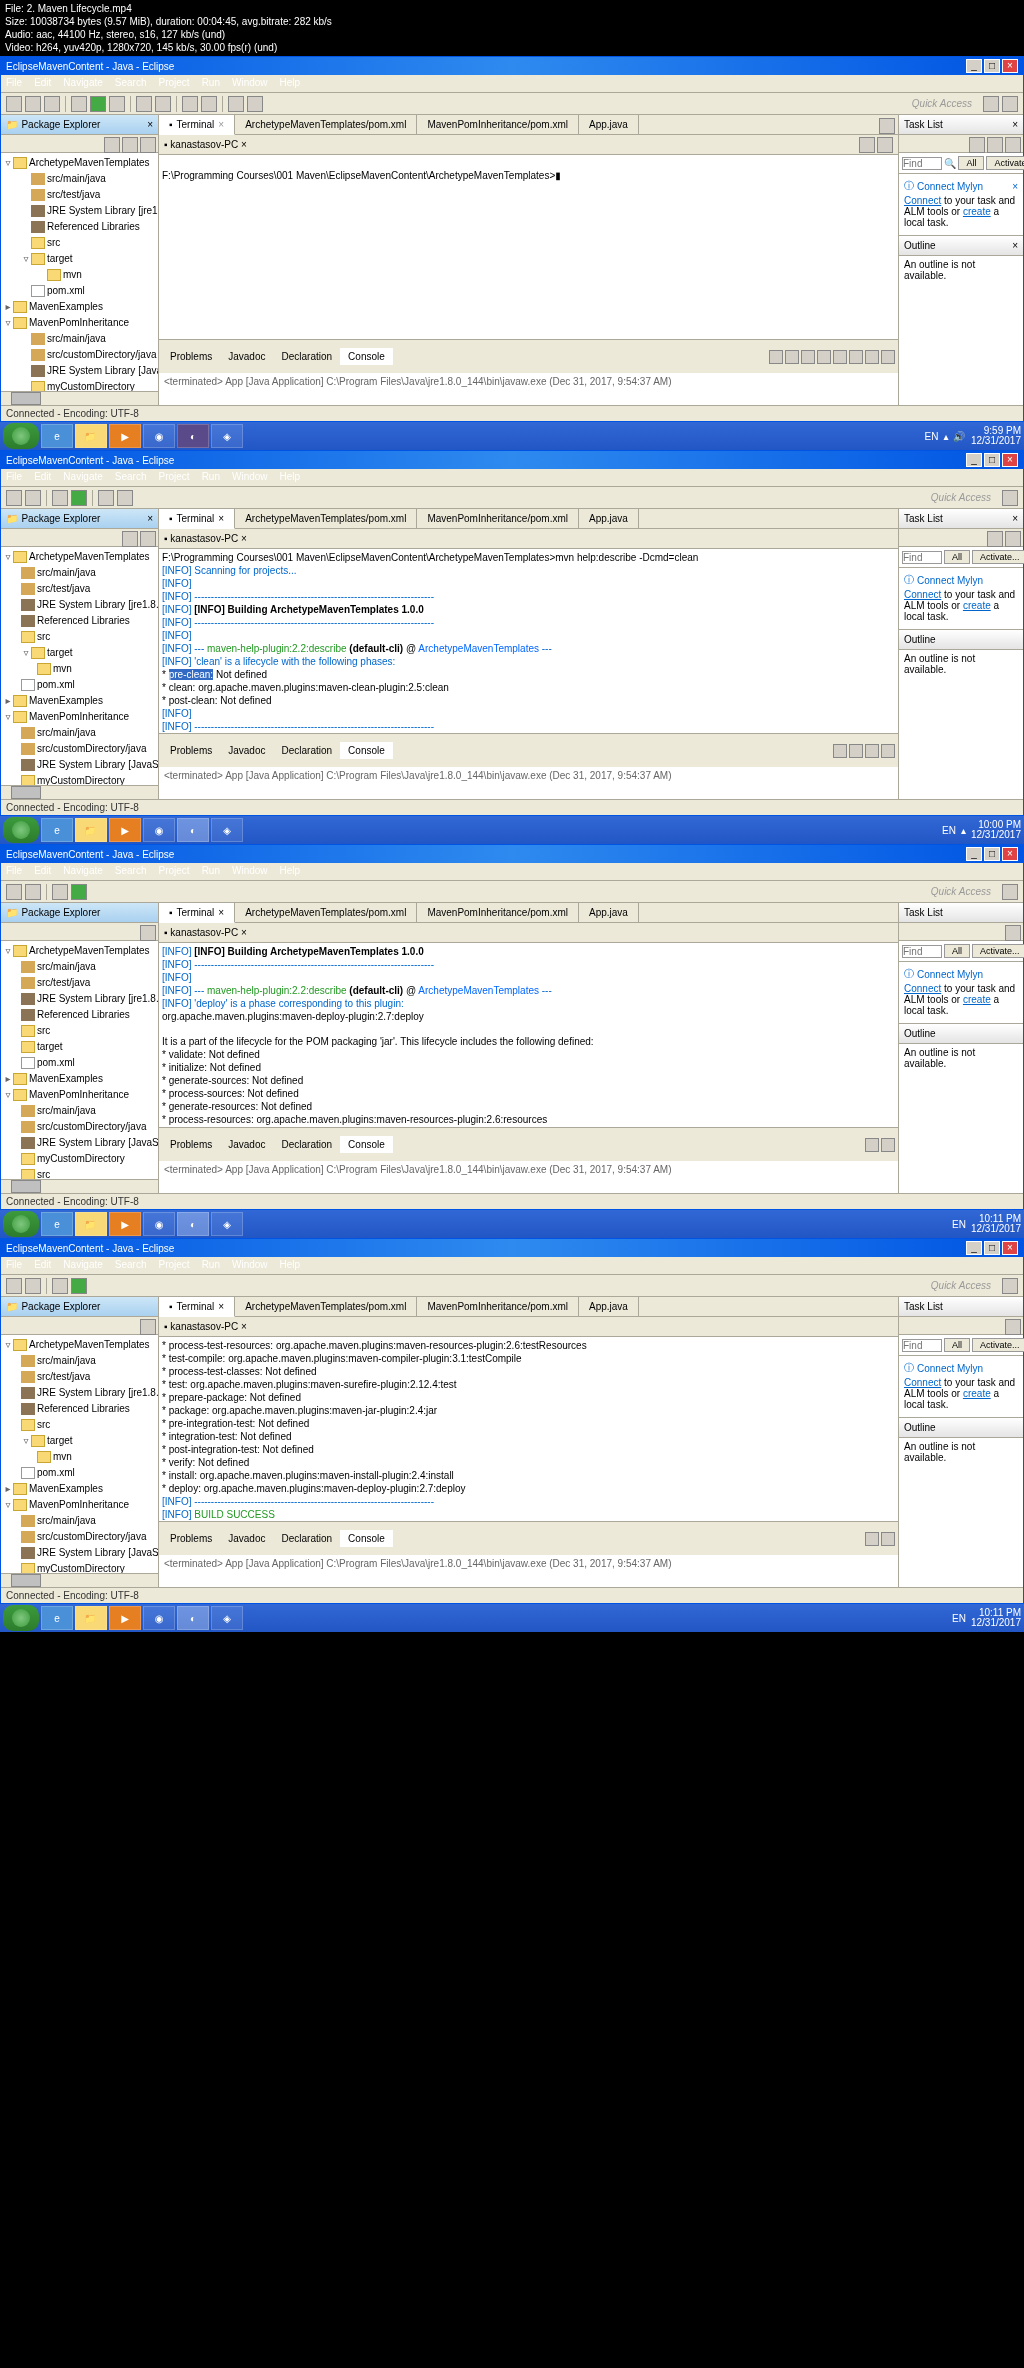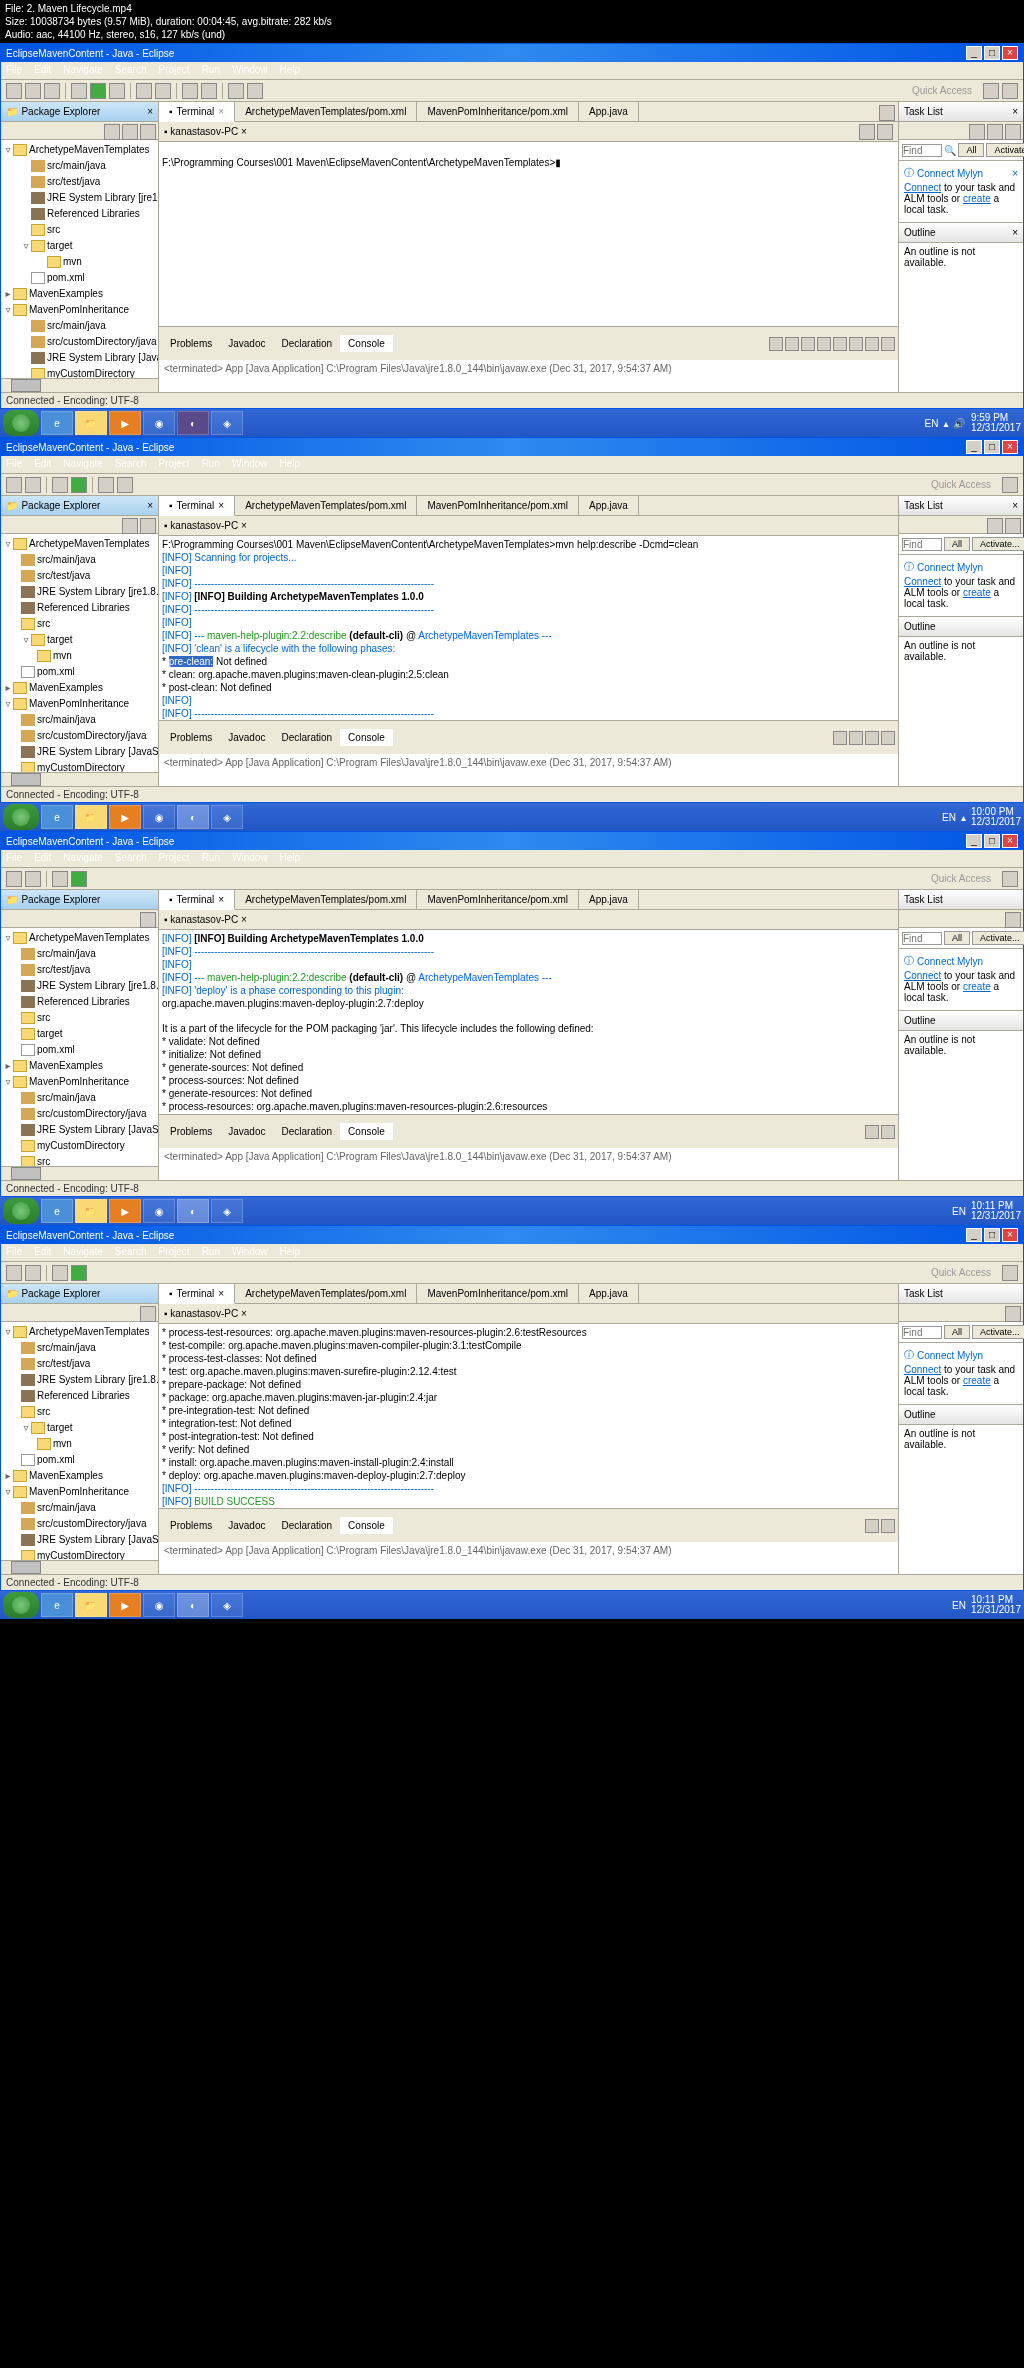--- a/index.html
+++ b/index.html
@@ -8,21 +8,21 @@
 .eclipse-win{background:#ece9d8;border:1px solid #0054e3;position:relative}
 .titlebar{background:linear-gradient(90deg,#0054e3,#2e8aef,#0054e3);color:#fff;padding:2px 5px;display:flex;justify-content:space-between;align-items:center;height:18px;font-size:11px}
 .titlebar .wins{display:flex;gap:2px}
 .titlebar .wb{width:16px;height:14px;background:#d4d0c8;border:1px solid #fff;text-align:center;line-height:12px;color:#000;cursor:pointer}
 .titlebar .wb.cl{background:#e04343;color:#fff}
 .menubar{background:#ece9d8;padding:2px 5px;display:flex;gap:12px;border-bottom:1px solid #aca899;height:18px}
 .menubar span{cursor:pointer}
 .toolbar{background:#ece9d8;padding:2px 5px;border-bottom:1px solid #aca899;display:flex;align-items:center;gap:3px;height:22px}
 .tb-ic{width:16px;height:16px;background:#d4d0c8;border:1px solid #888;display:inline-block}
 .tb-sep{width:1px;height:16px;background:#aca899;margin:0 2px}
-.qaccess{margin-left:auto;color:#999;padding-right:8px}
+.qaccess{margin-left:auto;color:#999;font-style:italic;padding-right:8px}
 .ide-body{display:flex;background:#fff;color:#000}
 .pkg-exp{width:158px;border-right:1px solid #aca899;display:flex;flex-direction:column}
 .panel-hdr{background:linear-gradient(#fff,#e4e4e4);padding:3px 5px;border-bottom:1px solid #aca899;display:flex;justify-content:space-between;align-items:center;height:20px}
 .panel-hdr.active{background:linear-gradient(#cde6f7,#a9d1f0)}
 .tab-lbl{display:flex;align-items:center;gap:3px}
 .panel-tb{background:#ece9d8;padding:2px;border-bottom:1px solid #aca899;display:flex;justify-content:flex-end;gap:2px;height:18px}
 .tree{padding:2px;overflow:auto;flex:1;font-size:10px;line-height:14px}
 .tn{white-space:nowrap;padding:1px 0}
 .tn .tg{display:inline-block;width:10px;text-align:center;color:#666;cursor:pointer}
 .tn .ti{display:inline-block;width:14px;height:12px;vertical-align:middle;margin-right:2px}
@@ -57,31 +57,32 @@
 .mylyn-txt{font-size:9px;padding:2px 0}
 .mylyn-txt a{color:#0066cc;text-decoration:underline;cursor:pointer}
 .outline{padding:3px 5px}
 .statusbar{background:#ece9d8;border-top:1px solid #aca899;padding:2px 5px;height:16px;font-size:10px;color:#333}
 .taskbar{background:linear-gradient(#3168d5,#2256c5);height:28px;display:flex;align-items:center;padding:0 3px;gap:2px}
 .start{background:linear-gradient(#3c9b3c,#2c7c2c);border-radius:10px;width:36px;height:26px;display:flex;align-items:center;justify-content:center}
 .start-orb{width:18px;height:18px;background:radial-gradient(#7fc77f,#3c9b3c);border-radius:50%}
 .tb-app{width:32px;height:24px;background:rgba(255,255,255,0.1);border:1px solid rgba(255,255,255,0.2);display:flex;align-items:center;justify-content:center}
 .tb-app.active{background:rgba(255,255,255,0.3)}
 .tray{margin-left:auto;color:#fff;display:flex;align-items:center;gap:5px;font-size:9px}
-.tray-clock{text-align:left;line-height:10px}
+.tray-clock{text-align:right;line-height:10px}
 .hsb{height:14px;background:#ece9d8;border-top:1px solid #aca899;display:flex}
 .hsb-thumb{background:#c0c0c0;border:1px solid #888}
 </style>
 </head>
 <body>
 
 <div class="info-header">
   <div>File: 2. Maven Lifecycle.mp4</div>
   <div>Size: 10038734 bytes (9.57 MiB), duration: 00:04:45, avg.bitrate: 282 kb/s</div>
   <div>Audio: aac, 44100 Hz, stereo, s16, 127 kb/s (und)</div>
+  <div>Video: h264, yuv420p, 1280x720, 145 kb/s, 30.00 fps(r) (und)</div>
 </div>
 
 <div class="eclipse-win">
   <div class="titlebar">
     <span>EclipseMavenContent - Java - Eclipse</span>
     <div class="wins">
       <div class="wb">_</div>
       <div class="wb">□</div>
       <div class="wb cl">×</div>
     </div>

